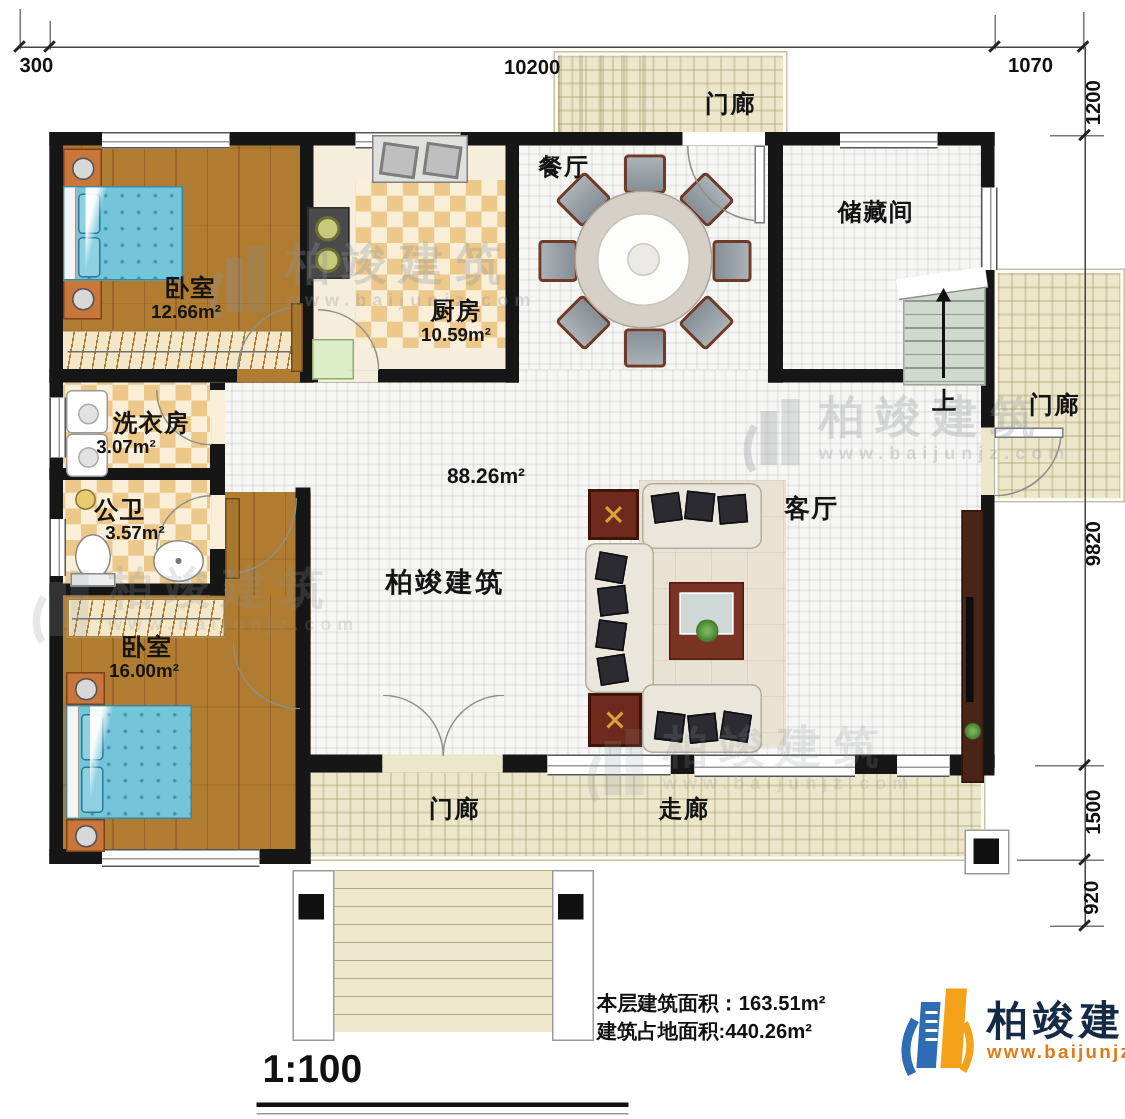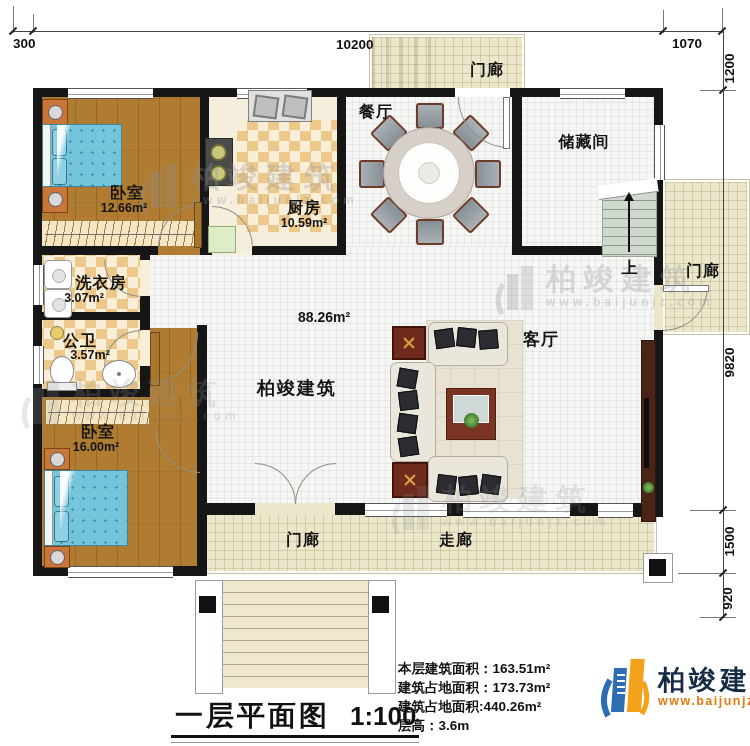--- a/index.html
+++ b/index.html
@@ -388,31 +388,28 @@
         <rect x="13" y="12" width="11" height="36" fill="currentColor"></rect>
         <rect x="27" y="4" width="12" height="44" fill="currentColor" opacity=".8"></rect>
       </svg>
     <div>
         <div class="wm-name">柏竣建筑</div>
     <div class="wm-site">www.baijunjz.com</div>
       </div>
   </div>
 
   <div class="titleblock">
-    <span class="t1">一层平面图</span>
     <span class="t2">1:100</span>
   </div>
   <div class="underline1"></div>
   <div class="underline2"></div>
 
   <div class="infoblock">
     <div><span>本层建筑面积：</span><span>163.51m²</span></div>
-    <div><span>建筑占地面积：</span><span>173.73m²</span></div>
     <div><span>建筑占地面积:</span><span>440.26m²</span></div>
-    <div><span>层高：</span><span>3.6m</span></div>
   </div>
 
   <div class="logo">
     <svg width="54" height="66" viewBox="0 0 54 66">
       <path d="M10 62 Q1 45 12 26" stroke="#2e6db4" stroke-width="6" fill="none"></path>
       <rect x="17" y="14" width="13" height="44" fill="#2e6db4" transform="skewX(-4)"></rect>
       <rect x="33" y="5" width="14" height="53" fill="#f5a21b" transform="skewX(-4)"></rect>
       <rect x="19" y="20" width="8" height="2" fill="#fff"></rect>
         <rect x="19" y="26" width="8" height="2" fill="#fff"></rect>
       <rect x="19" y="32" width="8" height="2" fill="#fff"></rect>

